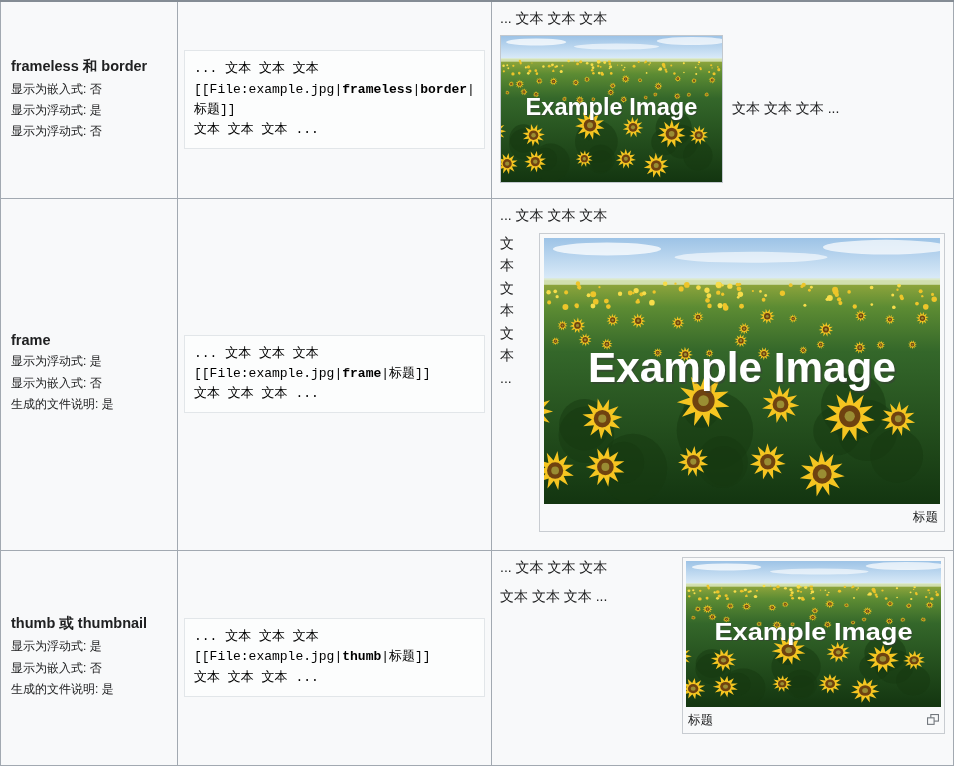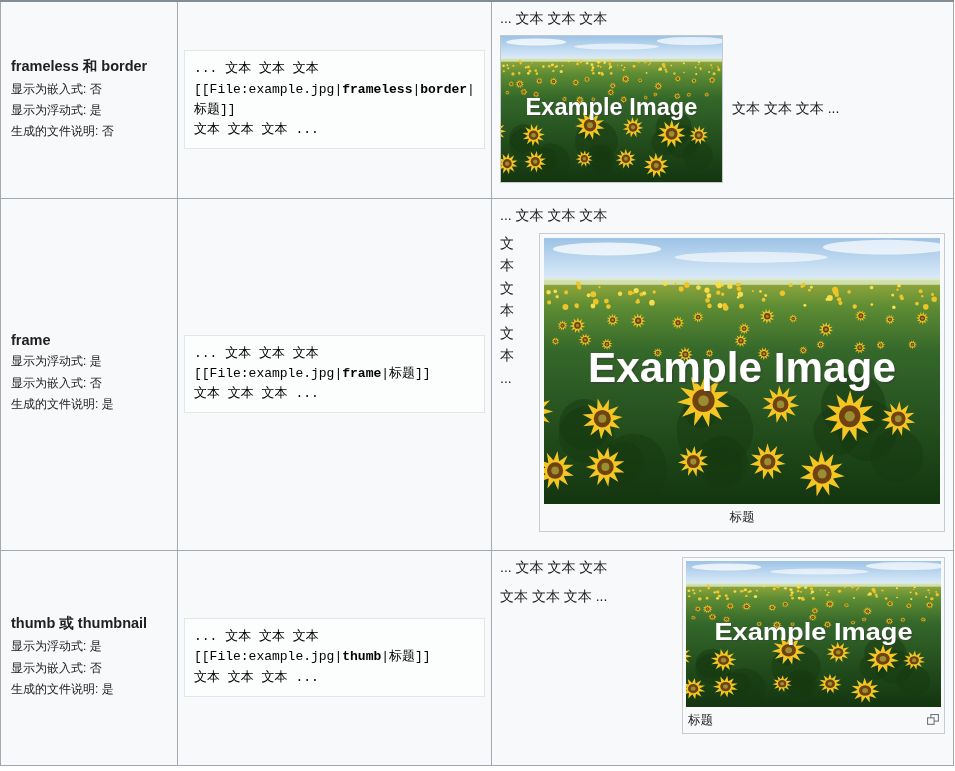--- a/index.html
+++ b/index.html
@@ -18,21 +18,21 @@
         font-size:13px;line-height:1.55;color:#000;}
   .code b{font-weight:bold;}
   p.intro{margin:3px 0 7px;}
   p.second{margin-top:11px;}
   .imgborder{display:inline-block;line-height:0;border:1px solid #c2c8ce;vertical-align:middle;margin-right:9px;}
   .midtext{vertical-align:middle;}
   .flow{position:relative;}
   .wframe{float:right;background:#f8f9fa;border:1px solid #c8ccd1;padding:4px;
           margin:1px 0 4px 12px;font-size:12.6px;}
   .wframe .fimg{display:block;line-height:0;}
-  .wframe .cap{padding:5px 2px 1px;text-align:center;font-family:Liberation Serif, serif;}
+  .wframe .cap{padding:5px 2px 1px;text-align:right;font-family:Liberation Serif, serif;}
   .cap-flex{display:flex;justify-content:space-between;align-items:center;}
   .vtext{width:17px;line-height:22.5px;word-break:break-all;margin-top:6px;font-size:14px;}
   .magnify{display:inline-block;line-height:0;cursor:pointer;}
   svg.sun{display:block;}
   .ov{font-family:"Liberation Sans","DejaVu Sans",sans-serif;font-weight:bold;
       font-size:47px;text-anchor:middle;fill:#ffffff;}
   .ovsh{fill:rgba(60,60,60,0.5);}
   .defs-holder{position:absolute;width:0;height:0;overflow:hidden;}
 </style>
 </head>
@@ -286,21 +286,21 @@
         <col style="width:462px">
       </colgroup>
 
     <tbody>
         <tr style="height:197px">
       <td class="c1">
         <div class="opt-title"><b>frameless</b><span> 和 </span><b>border</b></div>
         <div class="props">
           <div>显示为嵌入式: 否</div>
           <div>显示为浮动式: 是</div>
-          <div>生成的文件说明: 否</div>
+          <div>显示为浮动式: 否</div>
         </div>
       </td>
       <td class="c2">
         <div class="code">
           <span>... 文本 文本 文本</span><br>
           <span>[[File:example.jpg|</span><b>frameless</b><span>|</span><b>border</b><span>|</span><br>
           <span>标题]]</span><br>
           <span>文本 文本 文本 ...</span>
         </div>
       </td>

